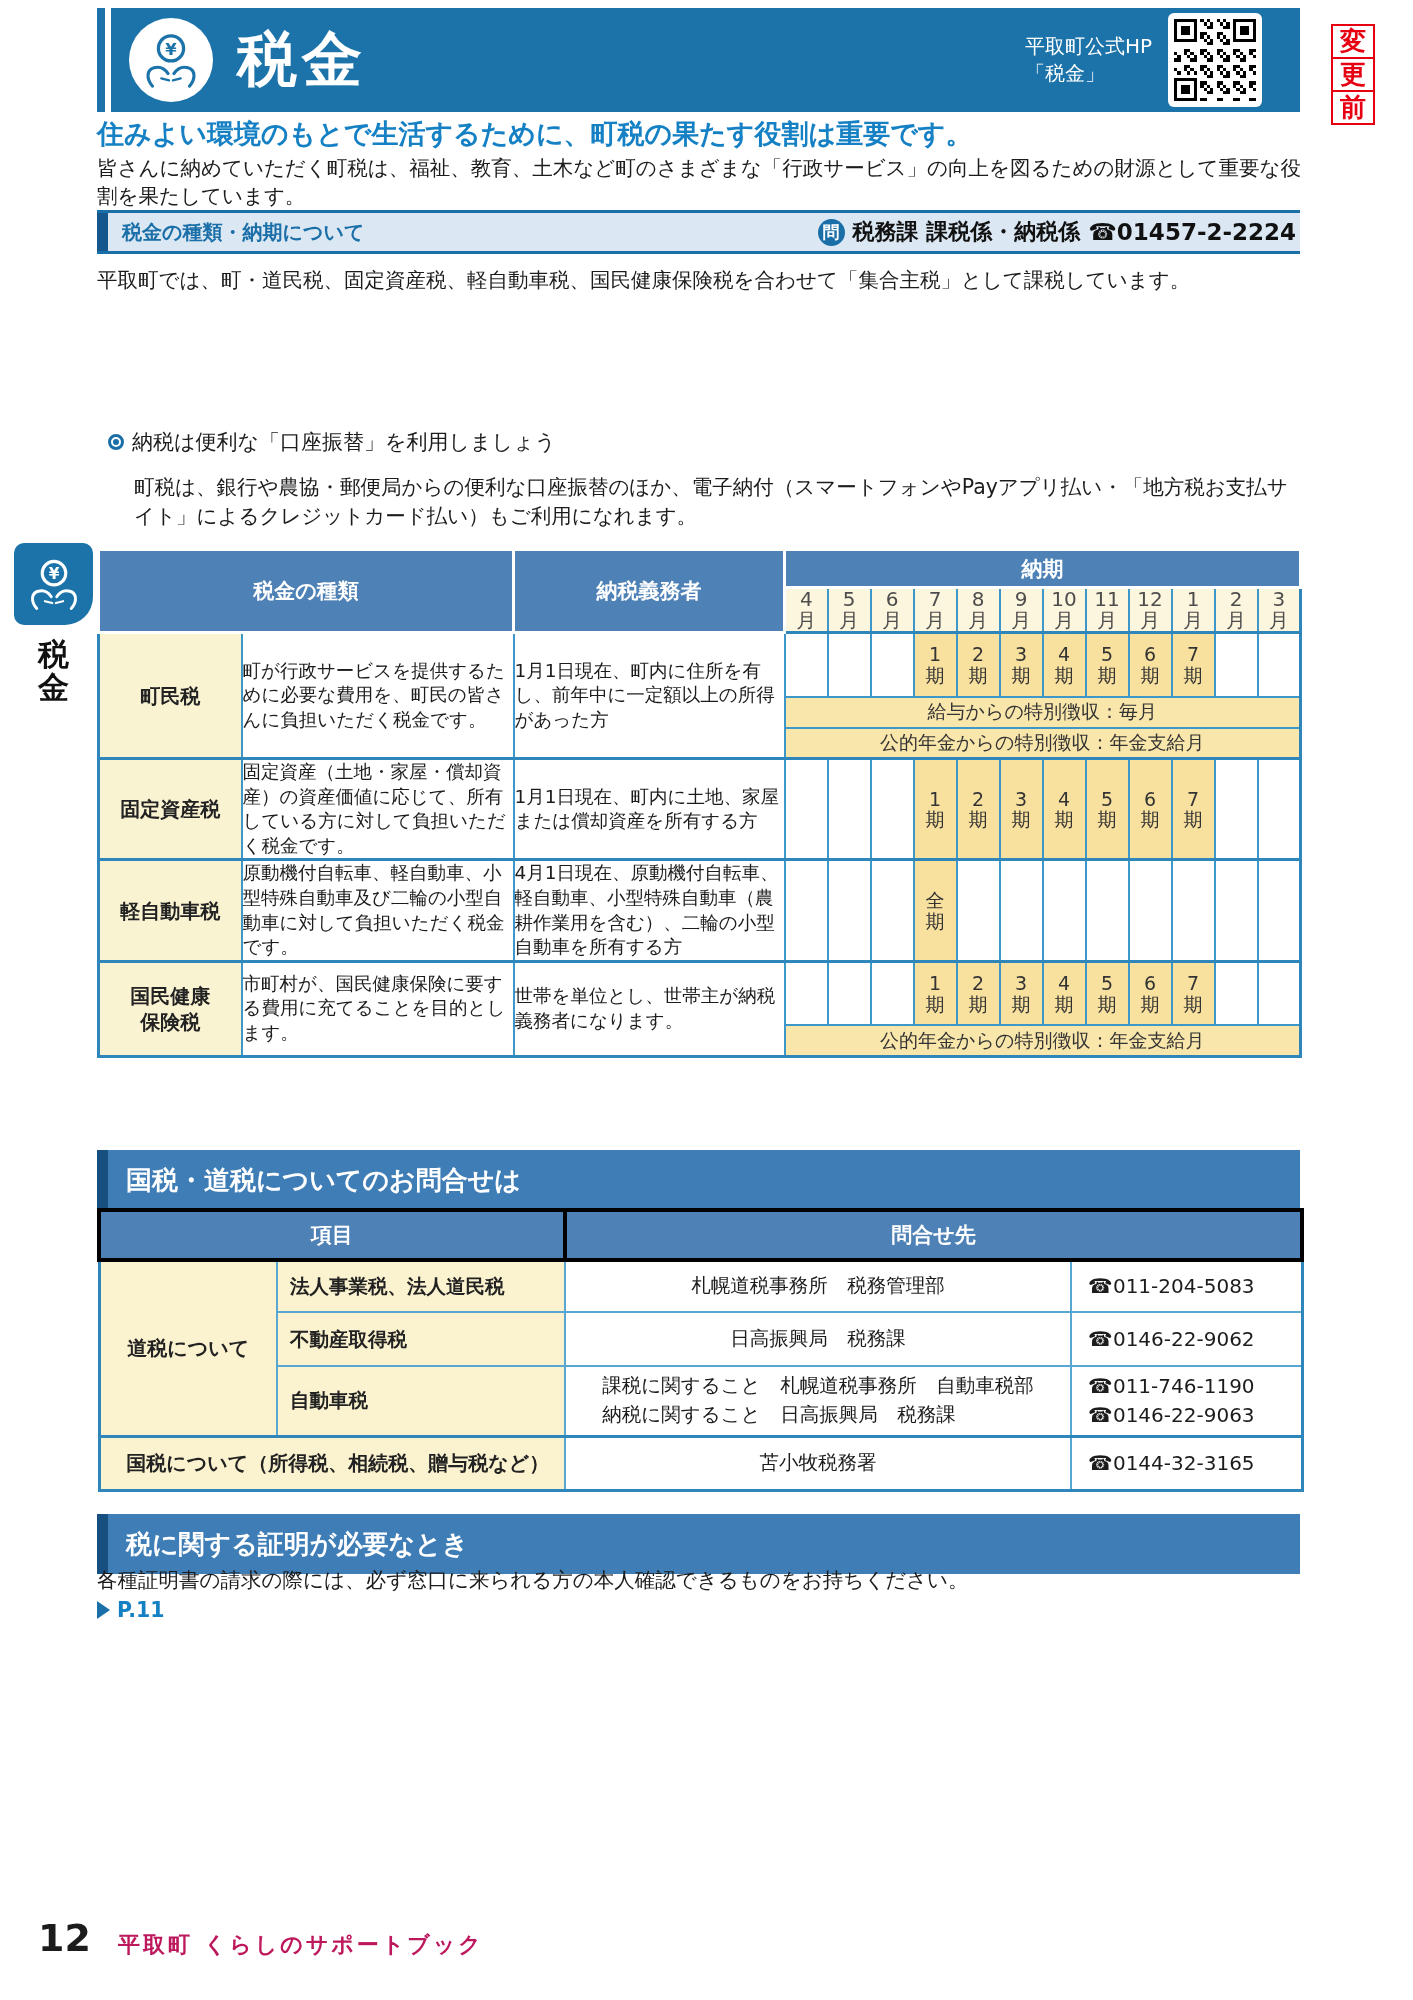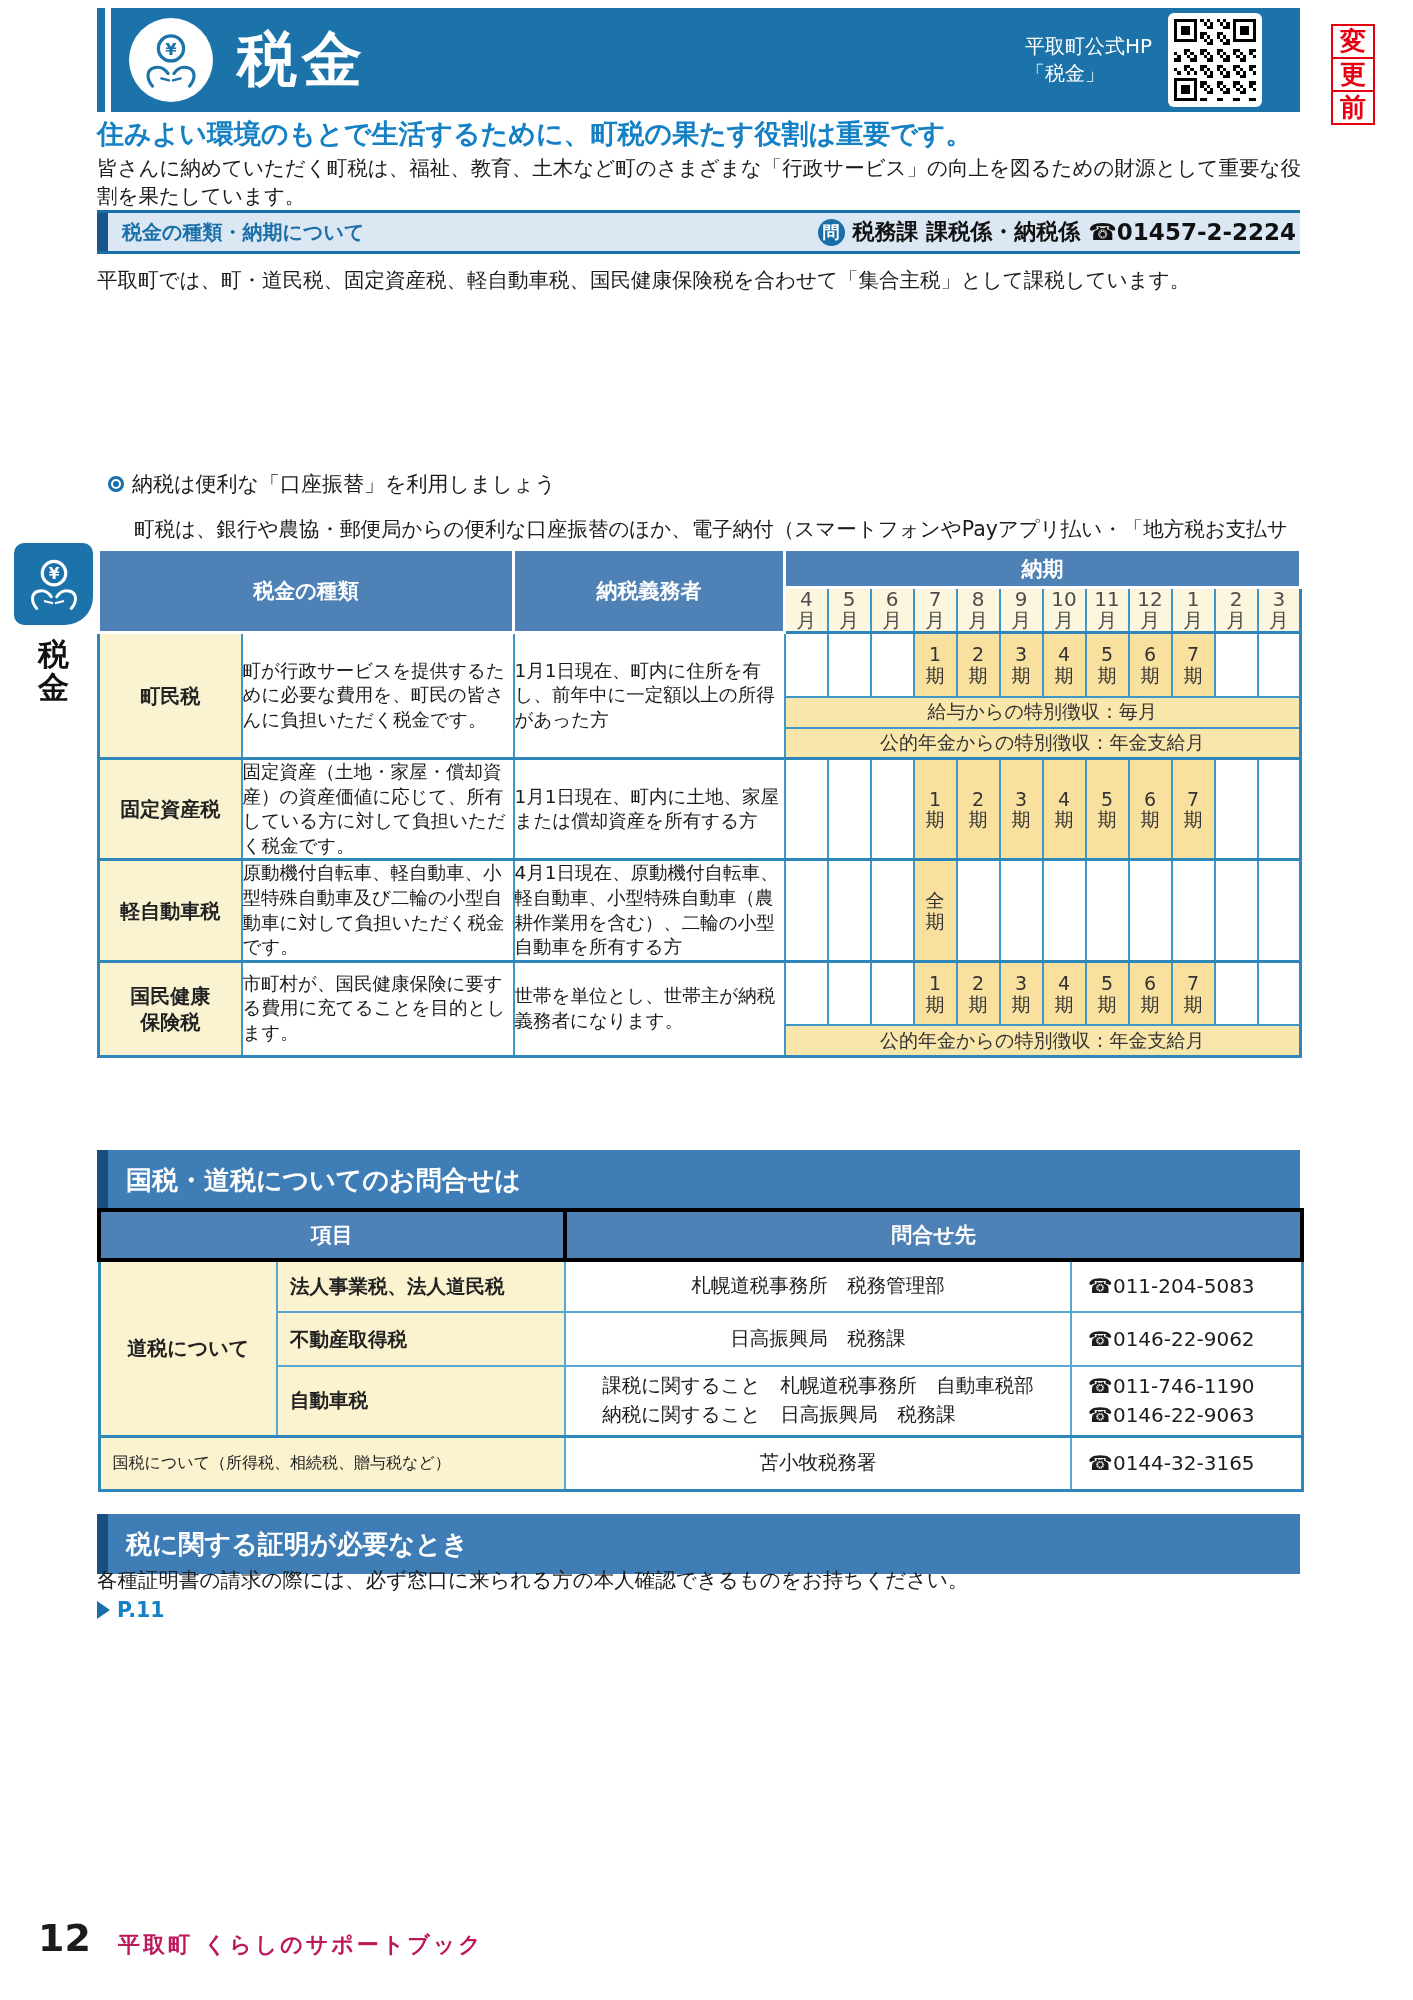--- a/index.html
+++ b/index.html
@@ -35,21 +35,21 @@
   .secbar1-edge{width:11px;height:100%;background:#15578c;flex:none}
   .sec1-title{color:#1a6fa8;font-size:20px;font-weight:bold;margin-left:14px;white-space:nowrap}
   .sec1-contact{margin-left:auto;display:flex;align-items:center;gap:8px;margin-right:4px;white-space:nowrap}
   .q-badge{width:27px;height:27px;border-radius:50%;background:#1a6fa8;color:#fff;font-size:17px;
            font-weight:bold;display:flex;align-items:center;justify-content:center;flex:none}
   .sec1-office{font-size:22px;font-weight:bold;color:#111}
   .sec1-phone{font-size:23px;font-weight:bold;color:#111}
   .sec1-lead{position:absolute;left:97px;top:266px;width:1206px;font-size:20.5px;color:#1c1c1c}
 
   
-  .note{position:absolute;left:108px;top:470px;width:1195px}
+  .note{position:absolute;left:108px;top:428px;width:1195px}
   .note-title{display:flex;align-items:center;font-size:21px;color:#1c1c1c}
   .bullet{width:16px;height:16px;border:3px solid #1a6fa8;border-radius:50%;box-sizing:border-box;
           display:inline-flex;align-items:center;justify-content:center;margin-right:8px;flex:none}
   .bullet::after{content:"";width:6px;height:6px;background:#1a6fa8;border-radius:50%}
   .note-body{margin-top:17px;padding-left:26px;font-size:20.5px;line-height:1.4;color:#1c1c1c}
 
   
   .taxtable{position:absolute;left:97px;top:548px;width:1203px;border-collapse:collapse;table-layout:fixed}
   .taxtable th,.taxtable td{box-sizing:border-box;padding:0}
   .taxtable{border:3px solid #2e86ba}
@@ -80,21 +80,21 @@
   .ctable{position:absolute;left:97px;top:1208px;width:1203px;border-collapse:collapse;table-layout:fixed}
   .ctable{border:3px solid #2e86ba}
   .ctable th{background:#4e81b5;color:#fff;font-size:21px;font-weight:bold;height:50px;
              border:4px solid #000000;box-sizing:border-box}
   .ctable td{border:2px solid #58a6d2;box-sizing:border-box}
   .cgroup{background:#fbf2cf;font-size:20px;font-weight:bold;text-align:center}
   .citem{background:#fbf2cf;font-size:19.5px;font-weight:bold;padding:4px 4px 4px 12px;text-align:left}
   .coffice{text-align:center;font-size:19.5px;color:#1c1c1c}
   .coffice-inner{display:inline-block;text-align:left;line-height:1.45}
   .cphone{font-size:20px;padding-left:16px;text-align:left;color:#1c1c1c;line-height:1.45}
-  .cnational{background:#fbf2cf;font-weight:normal;font-size:16px;padding-left:12px;text-align:left}
+  .cnational{background:#fbf2cf;font-weight:bold;font-size:20px;padding-left:12px;text-align:center}
   .nat td{border-top:3px solid #2e86ba}
 
   
   .cert-body{position:absolute;left:97px;top:1566px;width:1206px;font-size:20.5px;color:#1c1c1c}
   .cert-link{position:absolute;left:97px;top:1598px;display:flex;align-items:center;font-size:20.5px;color:#1c1c1c}
   .tri{width:0;height:0;border-left:13px solid #1a6fa8;border-top:9px solid transparent;
        border-bottom:9px solid transparent;margin-right:7px}
   .pageref{color:#1581c4;font-weight:bold}
 
   

